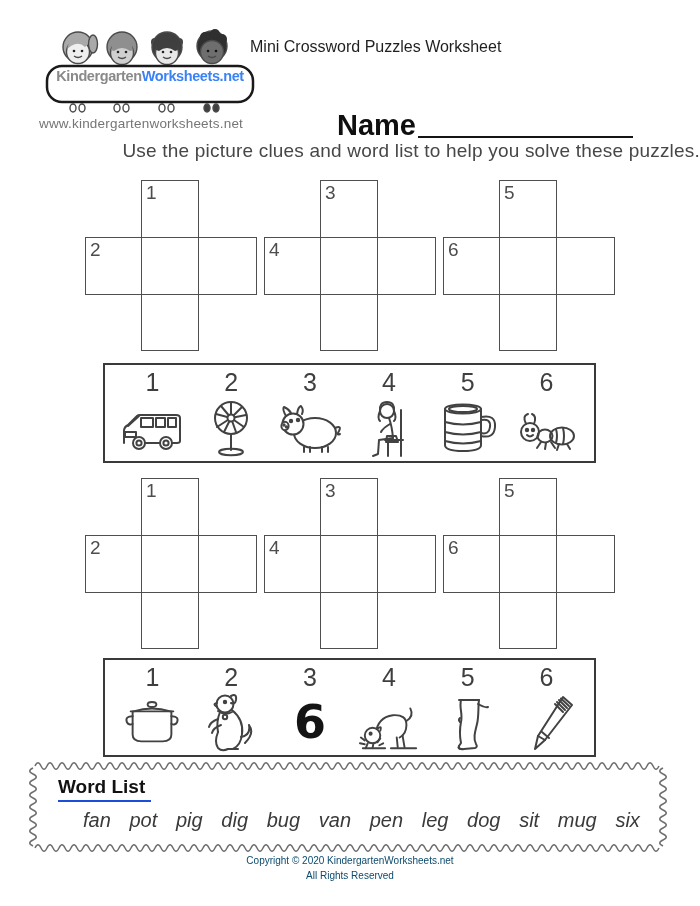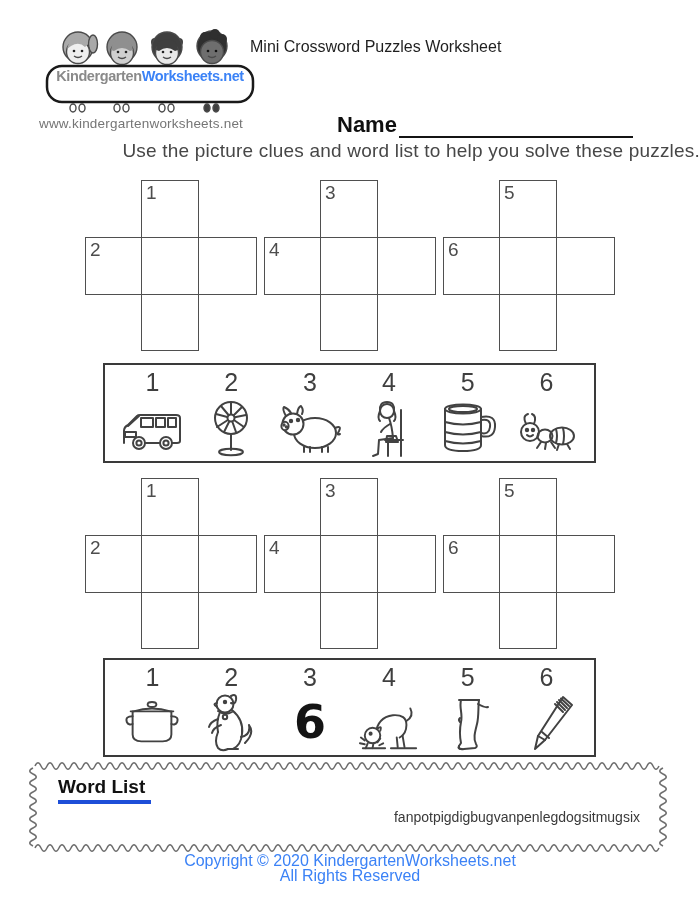--- a/index.html
+++ b/index.html
@@ -13,21 +13,21 @@
   .logo{left:45px;top:22px;width:210px;height:100px;}
   .logo-text{position:absolute;left:4px;top:46px;width:202px;height:30px;
     display:flex;align-items:flex-start;justify-content:center;white-space:nowrap;}
   .brand-light{font-size:14.5px;font-weight:600;color:#8a8a8a;letter-spacing:-0.4px;}
   .brand-bold{font-size:14.5px;font-weight:800;color:#3b82f6;letter-spacing:-0.4px;}
   .logo-url{left:32px;top:116px;width:218px;text-align:center;
     font-size:13.5px;color:#757575;letter-spacing:0.2px;}
   .page-title{left:250px;top:33px;width:395px;text-align:left;
     font-size:16px;color:#1f1f1f;line-height:28px;}
   .name-row{left:337px;top:108px;width:296px;height:30px;display:flex;align-items:flex-end;}
-  .name-label{font-size:22px;font-weight:bold;color:#0f0f0f;line-height:26px;}
+  .name-label{font-size:29px;font-weight:bold;color:#0f0f0f;line-height:26px;}
   .name-line{flex:1;border-bottom:2.5px solid #141414;height:24px;margin-left:2px;}
   .instruction{left:0;top:140px;width:700px;text-align:right;
     font-size:19px;color:#474747;letter-spacing:0.2px;}
 
   
   .puzzle{width:172px;height:171px;}
   .prect{position:absolute;border:1.6px solid #4f4f4f;box-sizing:border-box;background:transparent;}
   .prect.h{left:0;top:57px;width:172px;height:58px;}
   .prect.v{left:56px;top:0;width:58px;height:171px;}
   .pnum{position:absolute;font-size:19px;color:#4d4d4d;line-height:20px;}
@@ -41,27 +41,27 @@
   .clue-num{font-size:25px;color:#3f3f3f;line-height:28px;margin-top:1px;}
   .clue-art{flex:1;display:flex;align-items:center;justify-content:center;width:100%;}
   .clue-art svg{stroke:#424242;fill:none;stroke-width:2;stroke-linecap:round;stroke-linejoin:round;}
   .six-glyph{font-size:46px;font-weight:800;color:#141414;line-height:58px;
     font-family:"DejaVu Sans",sans-serif;}
 
   
   .word-list{left:28px;top:761px;width:640px;height:92px;}
   .word-list svg{position:absolute;left:0;top:0;}
   .wl-heading{position:absolute;left:30px;top:15px;font-size:19px;font-weight:bold;color:#111;
-    border-bottom:4px solid #1d4ed8;padding:0 6px 2px 0;}
+    border-bottom:2px solid #1d4ed8;padding:0 6px 2px 0;}
   .wl-words{position:absolute;left:55px;right:28px;top:48px;display:flex;
-    justify-content:flex-end;font-size:14px;color:#3a3a3a;}
+    justify-content:space-between;font-size:20px;color:#3a3a3a;font-style:italic;}
 
   
   .footer{left:0;top:853px;width:700px;text-align:center;
-    font-size:16px;color:#3b82f6;line-height:15px;}
+    font-size:10px;color:#0c4a6e;line-height:15px;}
 
   
   .logo svg .ln{stroke:#4a4a4a;stroke-width:1.4;}
 </style>
 </head>
 <body>
 
 <div class="abs logo">
   <svg width="210" height="100" viewBox="0 0 210 100">
 

